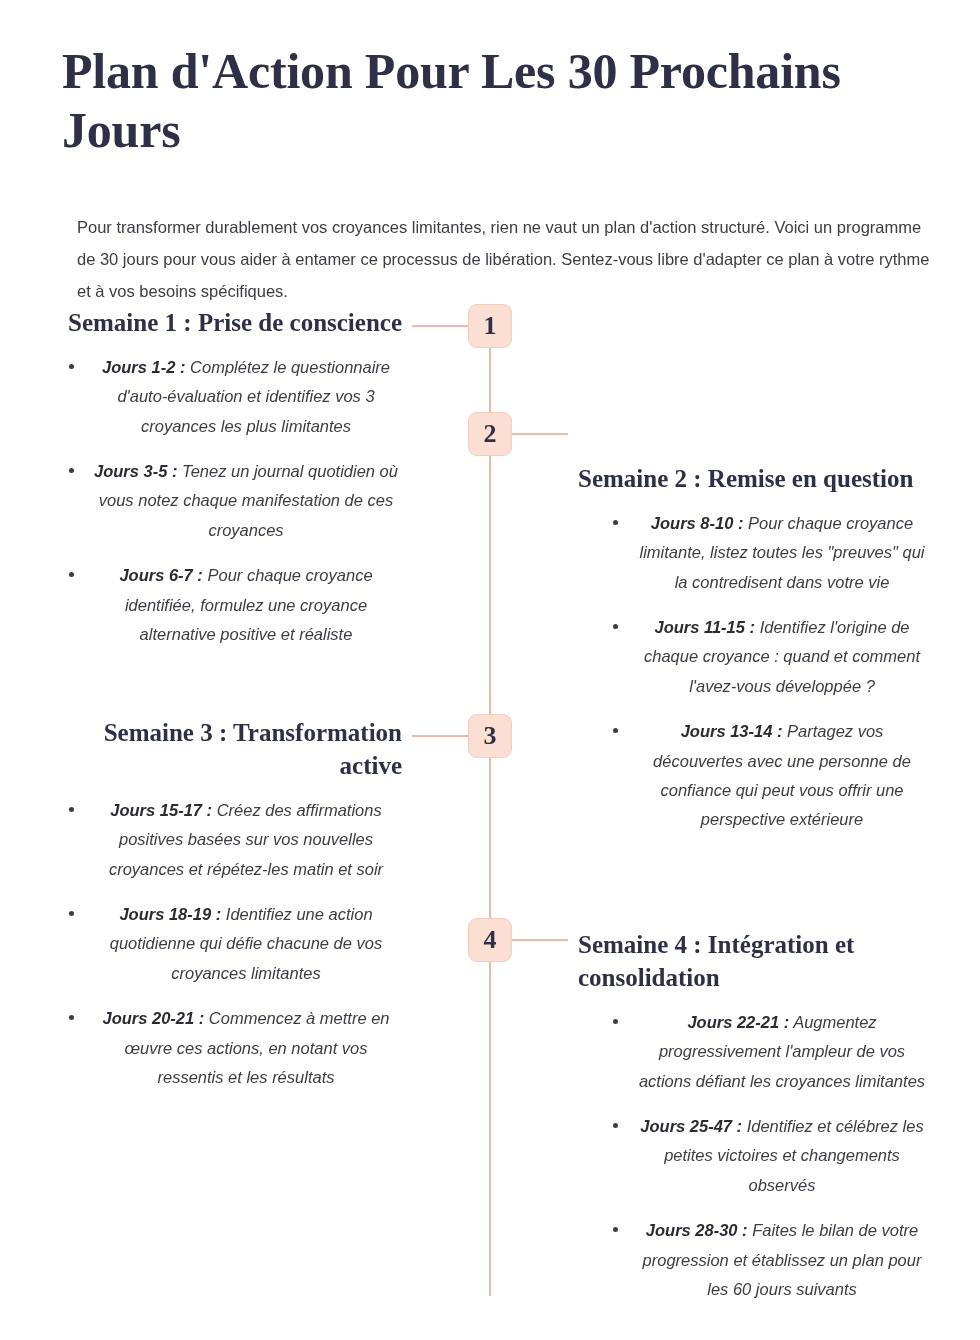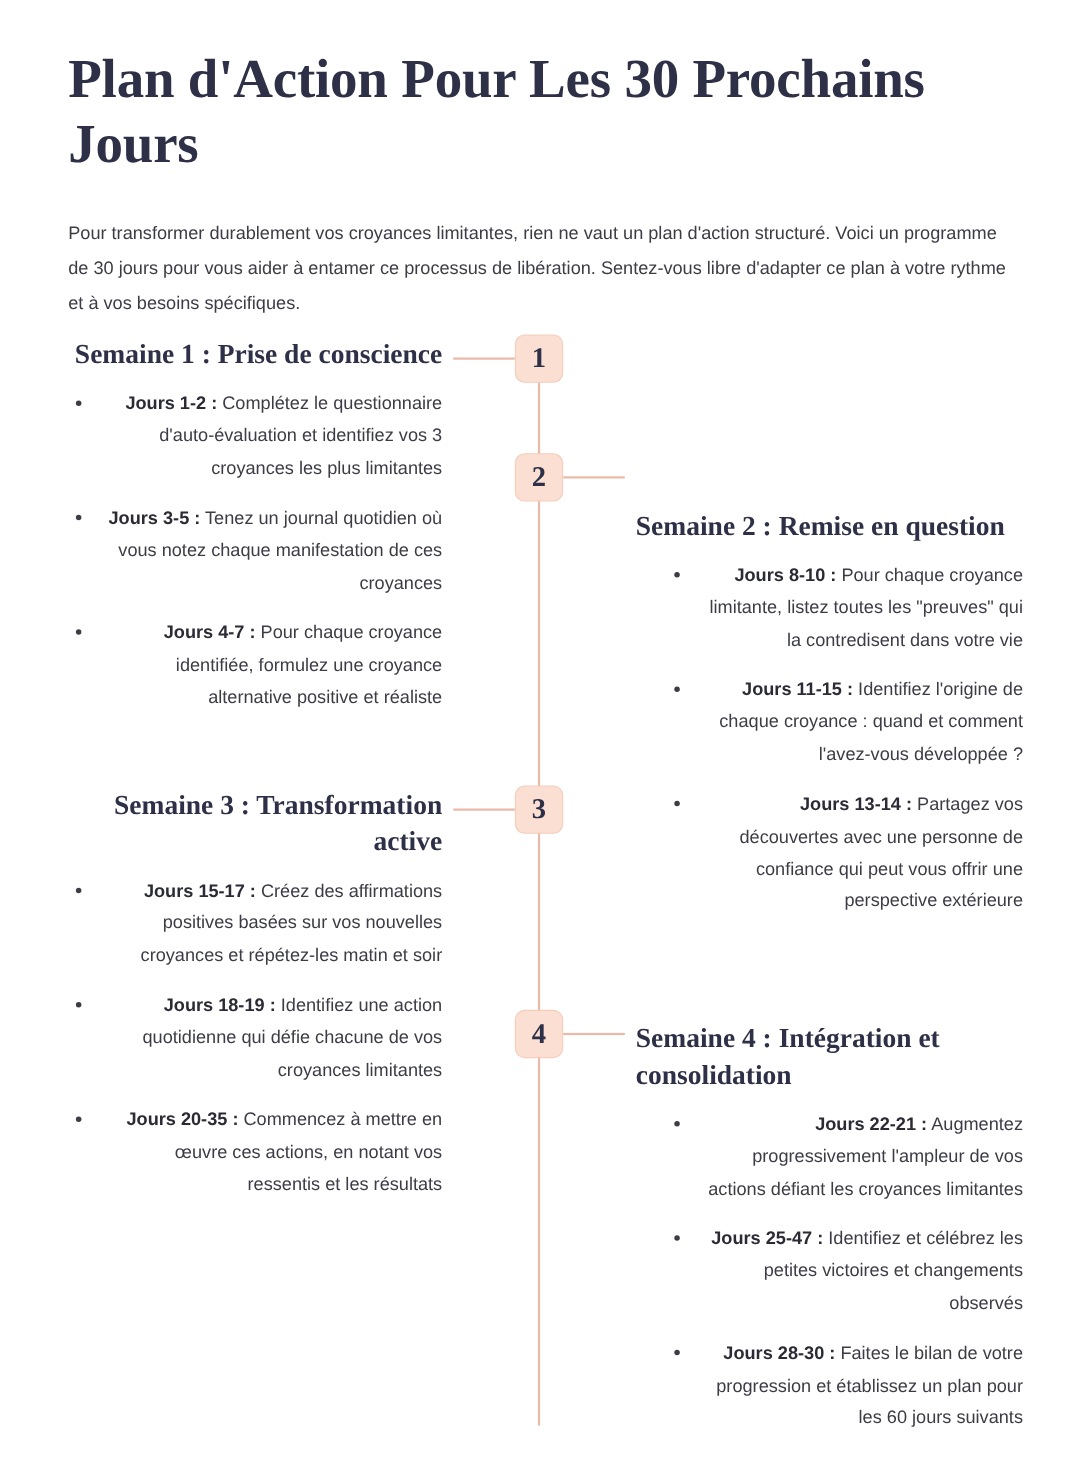--- a/index.html
+++ b/index.html
@@ -34,21 +34,21 @@
     line-height: 1.18;
     font-weight: 700;
     letter-spacing: -0.2px;
     color: #2e3047;
   }
   .intro {
     position: absolute;
     left: 62px;
     top: 196px;
     width: 856px;
-    margin: 0;
+    margin: 15px;
     font-size: 16.5px;
     line-height: 1.95;
     color: #3c3c46;
   }
 
   
   .spine {
     position: absolute;
     left: 489px;
     top: 326px;
@@ -104,21 +104,22 @@
     font-size: 25px;
     line-height: 1.32;
     font-weight: 700;
     color: #2e3047;
   }
 
   ul.tasks {
     list-style: none;
     margin: 14px 0 0 0;
     padding: 0;
-    text-align: right;
+    text-align: center;
+    font-style: italic;
   }
   ul.tasks li {
     position: relative;
     padding-left: 30px;
     margin-bottom: 16px;
     font-size: 16.5px;
     line-height: 1.78;
     color: #3c3c46;
   }
   ul.tasks li:last-child { margin-bottom: 0; }
@@ -155,21 +156,21 @@
   <div class="timeline" id="timeline">
       <div class="marker" style="left: 468px; top: 304px;">
         <span>1</span>
       </div>
       <div class="connector" style="top: 325px; left: 412px; width: 56px;"></div>
       <div class="week week-left" style="top: 306px;">
         <h2 class="week-heading">Semaine 1 : Prise de conscience</h2>
         <ul class="tasks">
           <li><span class="lbl">Jours 1-2 :</span> <span>Complétez le questionnaire d'auto-évaluation et identifiez vos 3 croyances les plus limitantes</span></li>
           <li><span class="lbl">Jours 3-5 :</span> <span>Tenez un journal quotidien où vous notez chaque manifestation de ces croyances</span></li>
-          <li><span class="lbl">Jours 4-7 :</span> <span>Pour chaque croyance identifiée, formulez une croyance alternative positive et réaliste</span></li>
+          <li><span class="lbl">Jours 6-7 :</span> <span>Pour chaque croyance identifiée, formulez une croyance alternative positive et réaliste</span></li>
         </ul>
       </div>
       <div class="marker" style="left: 468px; top: 412px;">
         <span>2</span>
       </div>
       <div class="connector" style="top: 433px; left: 512px; width: 56px;"></div>
       <div class="week week-right" style="top: 414px;">
         <h2 class="week-heading">Semaine 2 : Remise en question</h2>
         <ul class="tasks">
           <li><span class="lbl">Jours 8-10 :</span> <span>Pour chaque croyance limitante, listez toutes les "preuves" qui la contredisent dans votre vie</span></li>
@@ -179,21 +180,21 @@
       </div>
       <div class="marker" style="left: 468px; top: 714px;">
         <span>3</span>
       </div>
       <div class="connector" style="top: 735px; left: 412px; width: 56px;"></div>
       <div class="week week-left" style="top: 716px;">
         <h2 class="week-heading">Semaine 3 : Transformation active</h2>
         <ul class="tasks">
           <li><span class="lbl">Jours 15-17 :</span> <span>Créez des affirmations positives basées sur vos nouvelles croyances et répétez-les matin et soir</span></li>
           <li><span class="lbl">Jours 18-19 :</span> <span>Identifiez une action quotidienne qui défie chacune de vos croyances limitantes</span></li>
-          <li><span class="lbl">Jours 20-35 :</span> <span>Commencez à mettre en œuvre ces actions, en notant vos ressentis et les résultats</span></li>
+          <li><span class="lbl">Jours 20-21 :</span> <span>Commencez à mettre en œuvre ces actions, en notant vos ressentis et les résultats</span></li>
         </ul>
       </div>
       <div class="marker" style="left: 468px; top: 918px;">
         <span>4</span>
       </div>
       <div class="connector" style="top: 939px; left: 512px; width: 56px;"></div>
       <div class="week week-right" style="top: 880px;">
         <h2 class="week-heading">Semaine 4 : Intégration et consolidation</h2>
         <ul class="tasks">
           <li><span class="lbl">Jours 22-21 :</span> <span>Augmentez progressivement l'ampleur de vos actions défiant les croyances limitantes</span></li>

